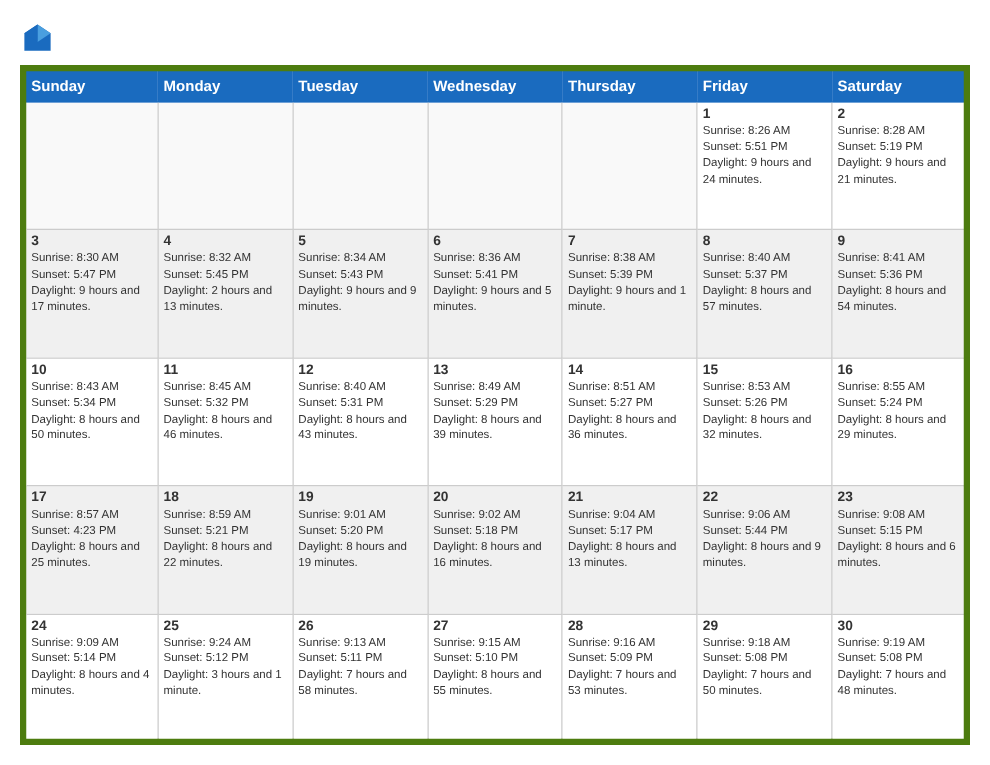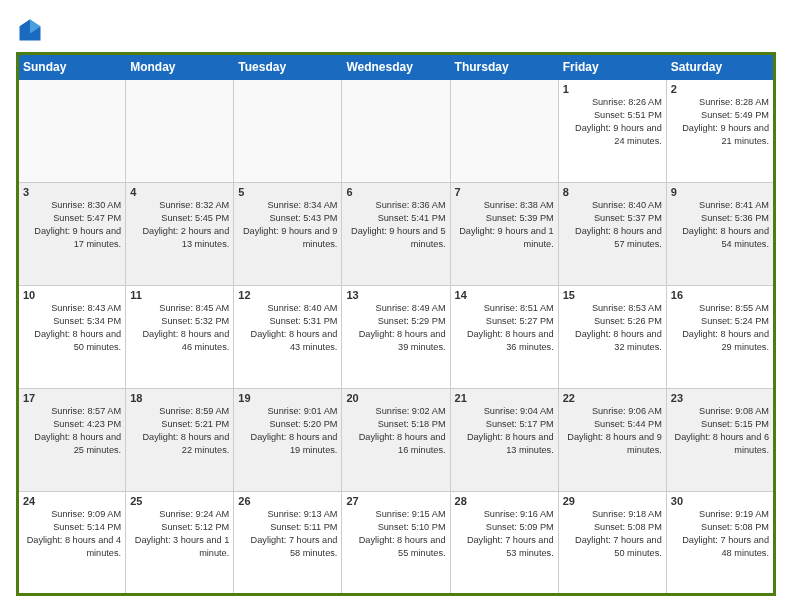--- a/index.html
+++ b/index.html
@@ -48,21 +48,21 @@
       font-size: 28px;
       color: #333;
       font-weight: normal;
     }
     .location {
       font-size: 14px;
       color: #555;
     }
     .calendar {
       flex: 1;
-      border: 3px solid #4d7c0f;
+      border: 5px solid #4d7c0f;
       border-collapse: collapse;
       width: 100%;
       table-layout: fixed;
       padding-left: 48px;
     }
     .calendar th {
       background: #1a6bbf;
       color: #fff;
       font-size: 12px;
       padding: 5px 4px;
@@ -83,21 +83,20 @@
     }
     .day-num {
       font-size: 11px;
       font-weight: bold;
       display: block;
       margin-bottom: 1px;
     }
     .day-info {
       line-height: 1.4;
       font-size: 9.2px;
-      text-align: right;
     }
     .row-shaded td {
       background: #f0f0f0;
     }
   </style>
 </head>
 <body>
 
 <div class="page">
   <div class="header">
@@ -142,21 +141,21 @@
           <div class="day-info">
             <span>Sunrise: 8:26 AM</span><br>
             <span>Sunset: 5:51 PM</span><br>
             <span>Daylight: 9 hours and 24 minutes.</span>
           </div>
         </td>
           <td>
           <span class="day-num">2</span>
           <div class="day-info">
             <span>Sunrise: 8:28 AM</span><br>
-            <span>Sunset: 5:49 PM</span><br>
+            <span>Sunset: 5:19 PM</span><br>
             <span>Daylight: 9 hours and 21 minutes.</span>
           </div>
         </td>
         </tr>
         <tr class="row-shaded">
           <td>
           <span class="day-num">3</span>
           <div class="day-info">
             <span>Sunrise: 8:30 AM</span><br>
             <span>Sunset: 5:47 PM</span><br>

